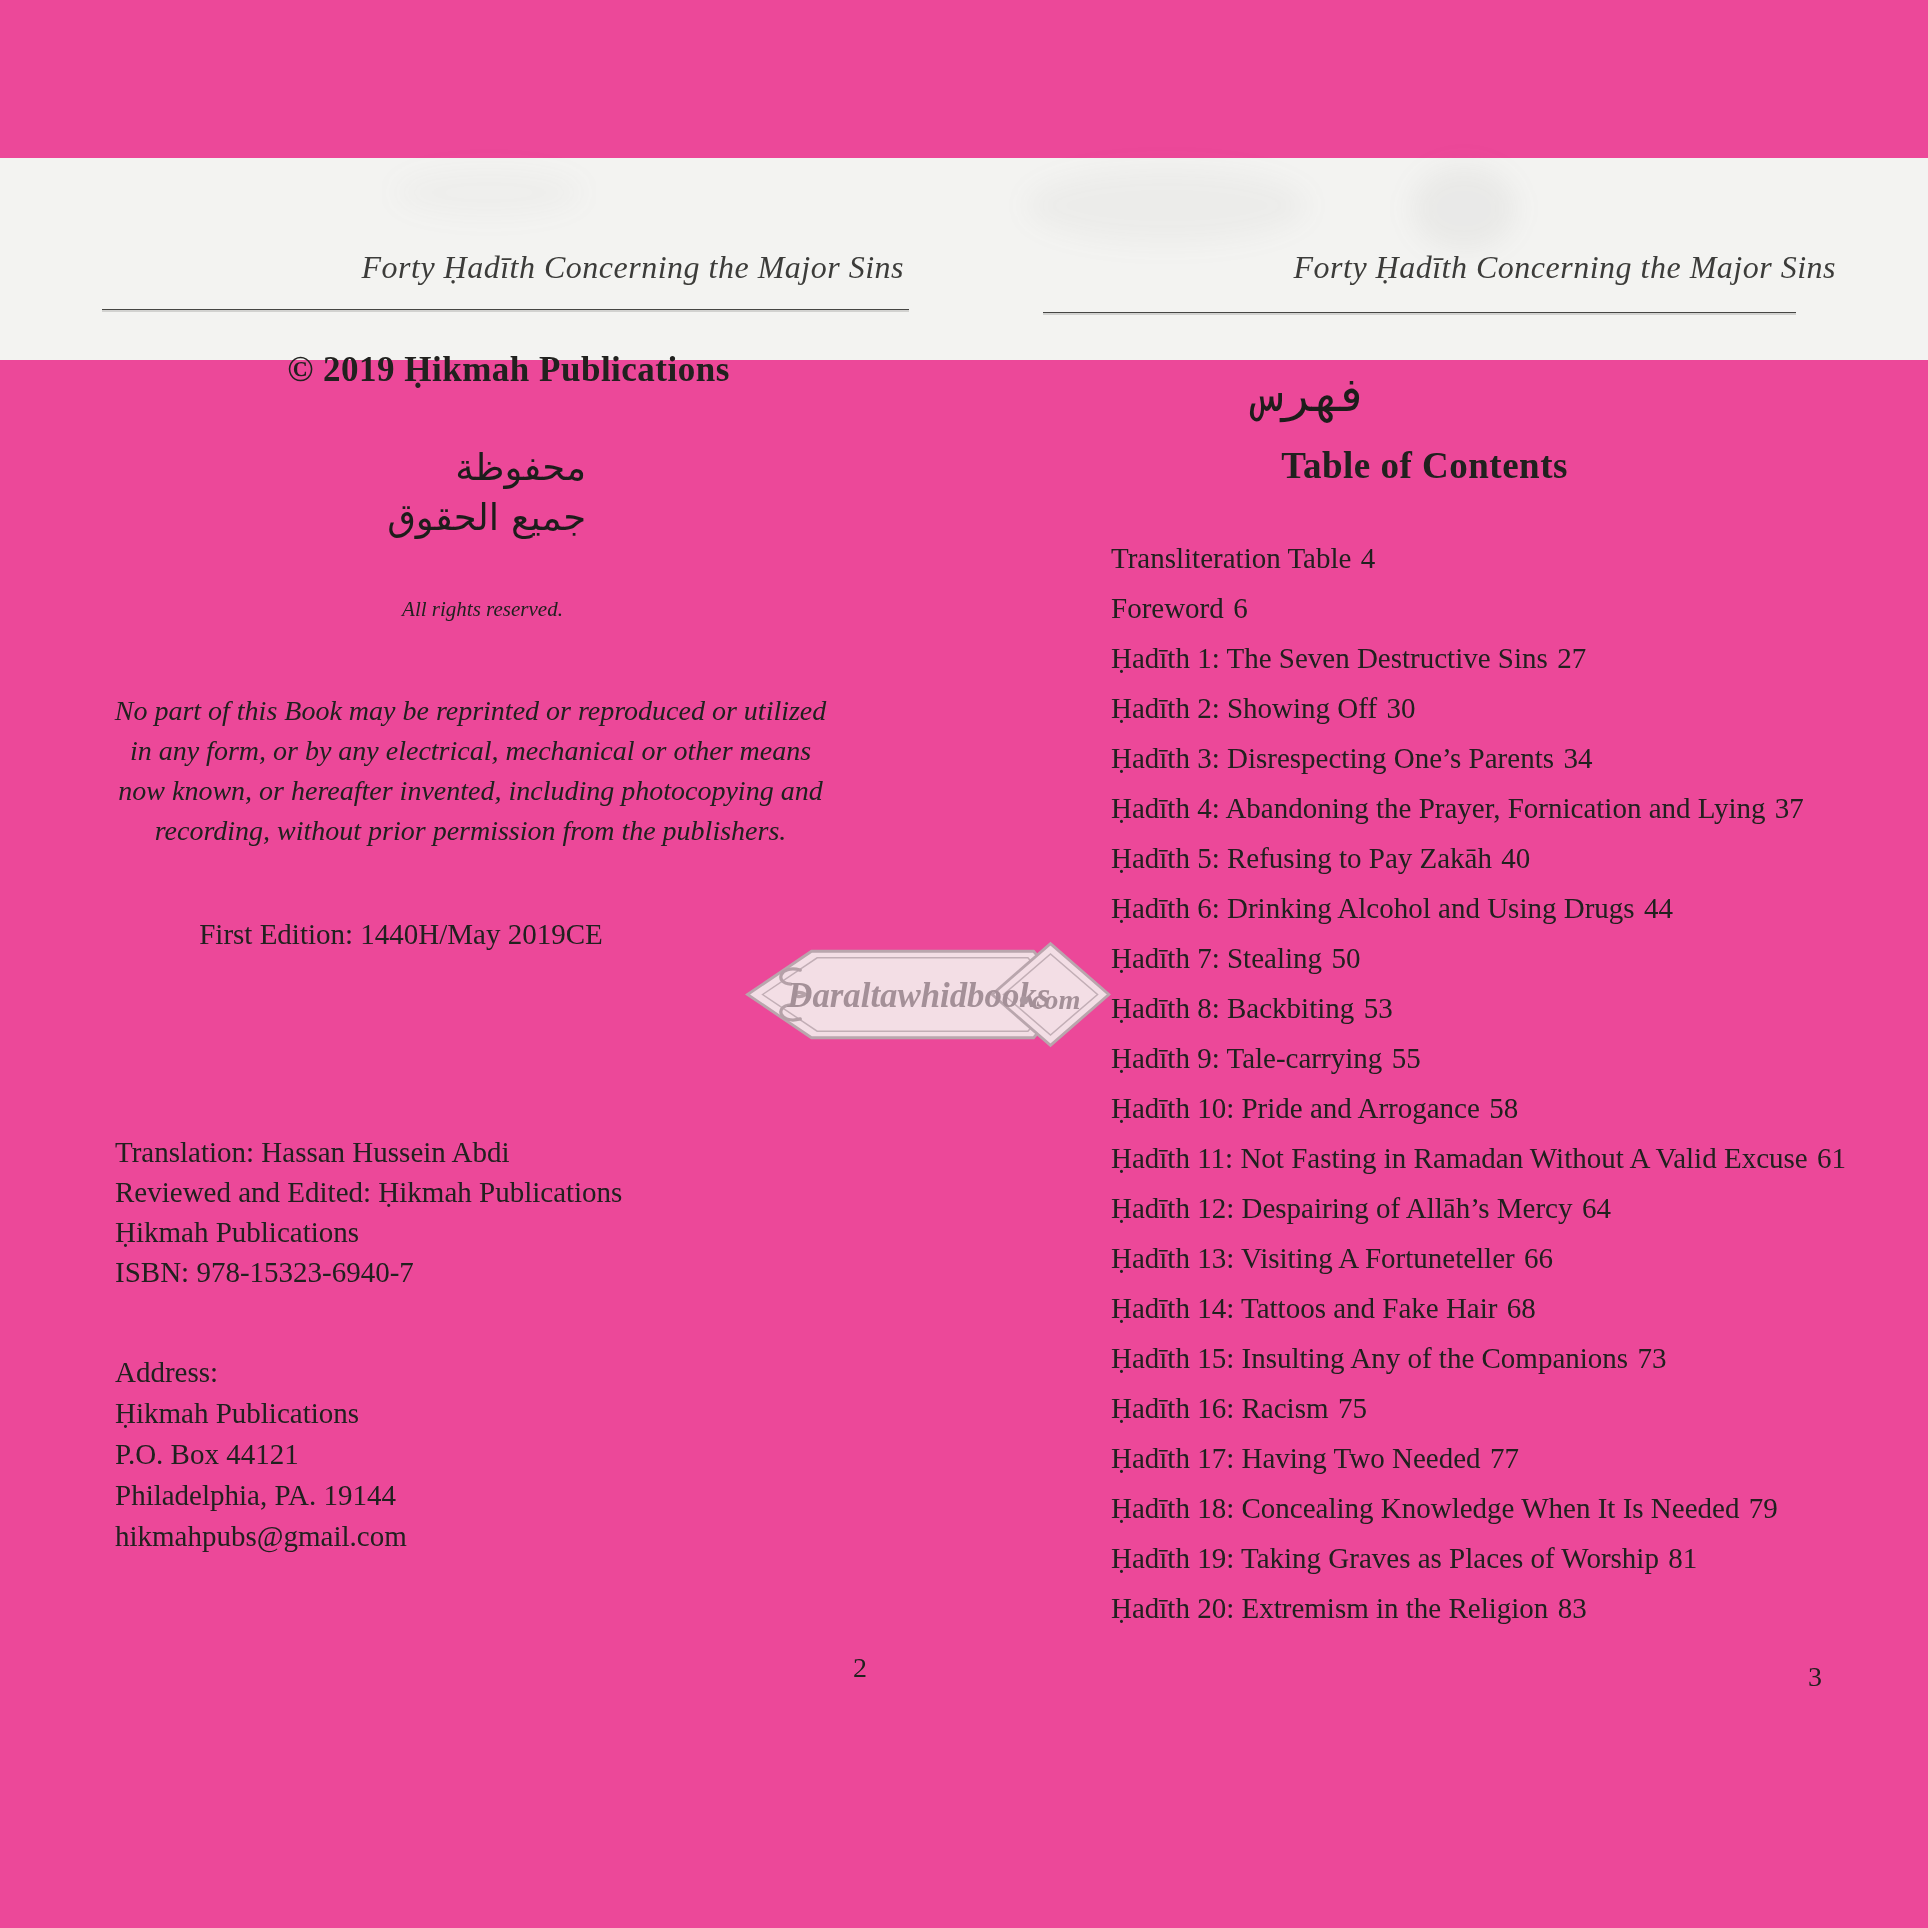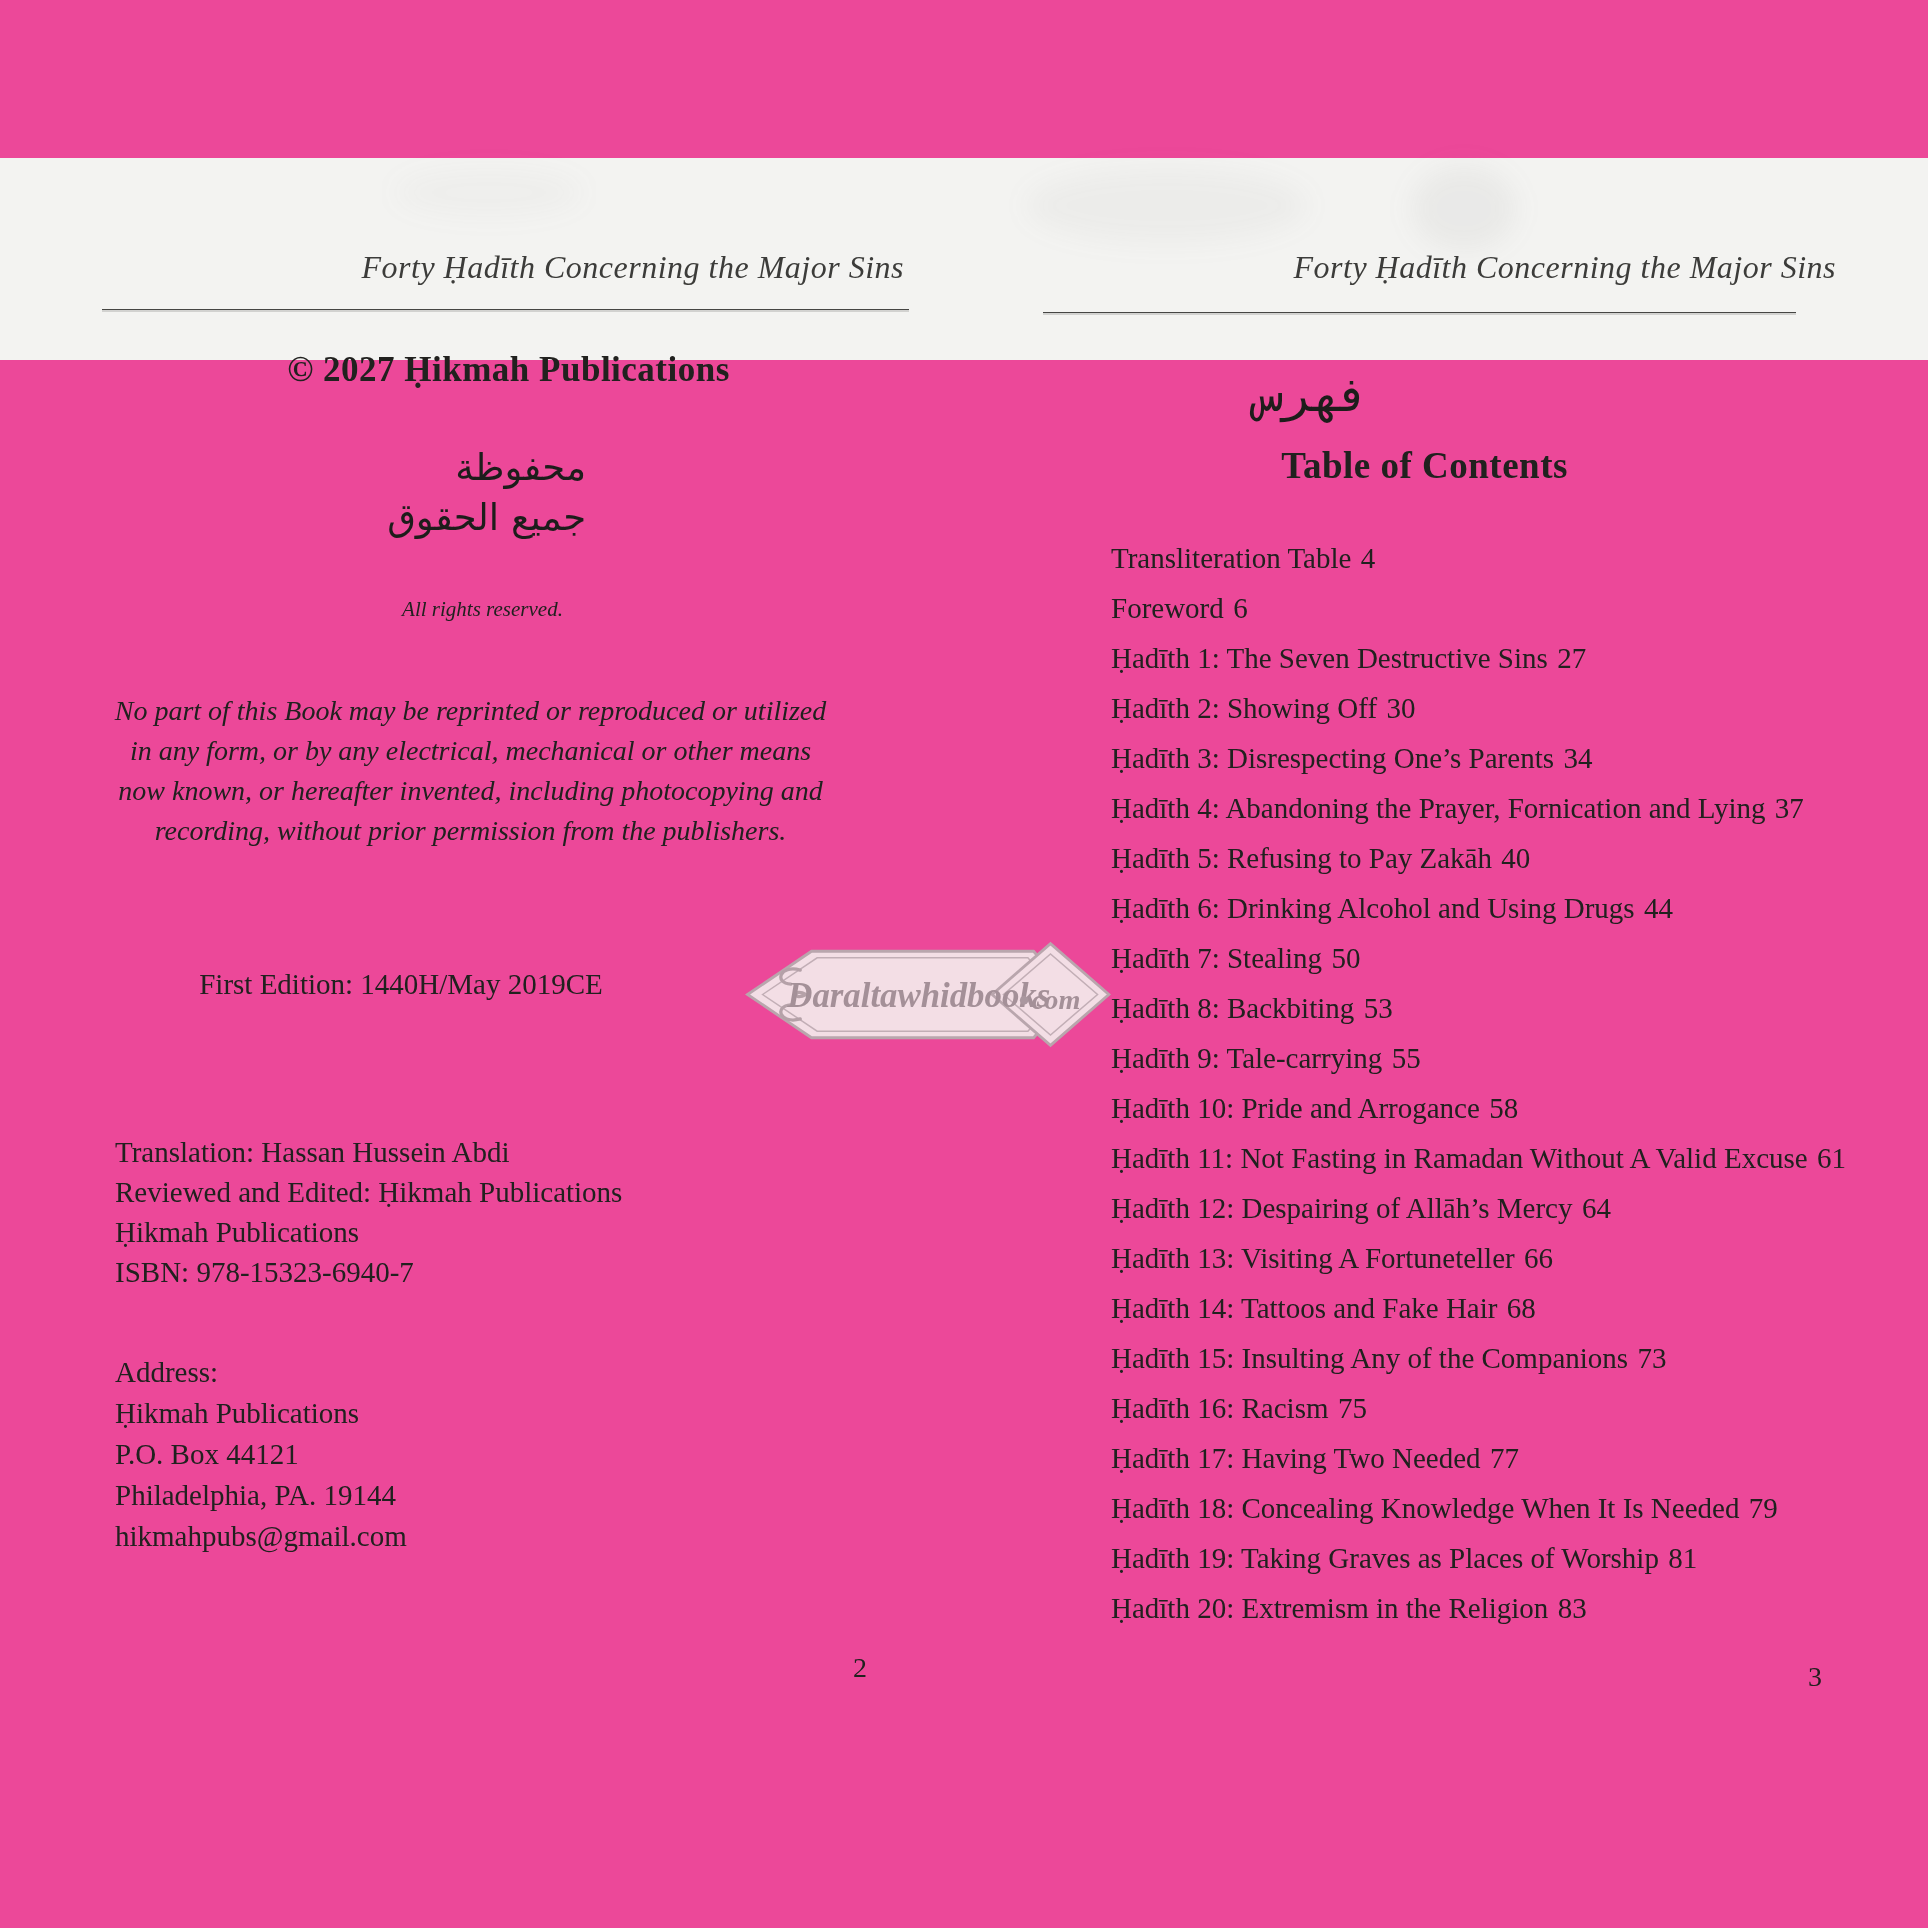--- a/index.html
+++ b/index.html
@@ -25,21 +25,21 @@
   #rule-right{left:1043px;top:312px;width:753px;}
 
   .copyright-line{position:absolute;left:132px;top:350px;width:753px;text-align:center;
     font-weight:bold;font-size:35px;letter-spacing:0.5px;}
   .arabic-stamp{position:absolute;left:341px;top:443px;width:245px;text-align:right;
     font-family:"DejaVu Sans",sans-serif;font-size:37px;line-height:1.35;color:#1d1d1b;}
   .all-rights{position:absolute;left:200px;top:597px;width:565px;text-align:center;
     font-style:italic;font-size:21px;}
   .notice{position:absolute;left:111px;top:691px;width:719px;text-align:center;
     font-style:italic;font-size:28px;line-height:40px;}
-  .edition{position:absolute;left:113px;top:968px;width:576px;text-align:center;font-size:29px;}
+  .edition{position:absolute;left:113px;top:918px;width:576px;text-align:center;font-size:29px;}
   .credits{position:absolute;left:115px;top:1132px;font-size:29px;line-height:40px;}
   .address{position:absolute;left:115px;top:1341px;font-size:29px;line-height:41px;margin-top:11px;}
   .pagenum{position:absolute;font-size:28px;}
   #page-num-left{left:853px;top:1652px;}
   #page-num-right{left:1808px;top:1661px;}
 
   .fihris{position:absolute;left:1255px;top:367px;width:339px;
     font-family:Liberation Mono, monospace;font-size:47px;color:#1d1d1b;}
   .toc-title{position:absolute;left:1142px;top:444px;width:565px;text-align:center;
     font-weight:bold;font-size:37px;letter-spacing:0.5px;}
@@ -56,21 +56,21 @@
 <div class="canvas">
 
   <div class="scan-band"></div>
   <div class="smudge" id="smudge-1"></div>
   <div class="smudge" id="smudge-2"></div>
   <div class="smudge" id="smudge-3"></div>
 
   <div class="running-header" id="hdr-left">Forty Ḥadīth Concerning the Major Sins</div>
   <div class="rule" id="rule-left"></div>
 
-  <div class="copyright-line">© 2027 Ḥikmah Publications</div>
+  <div class="copyright-line">© 2019 Ḥikmah Publications</div>
 
   <div class="arabic-stamp">
 
   <div>محفوظة</div>
       <div>جميع الحقوق</div>
     </div>
 
   <div class="all-rights">All rights reserved.</div>
 
   <div class="notice">

